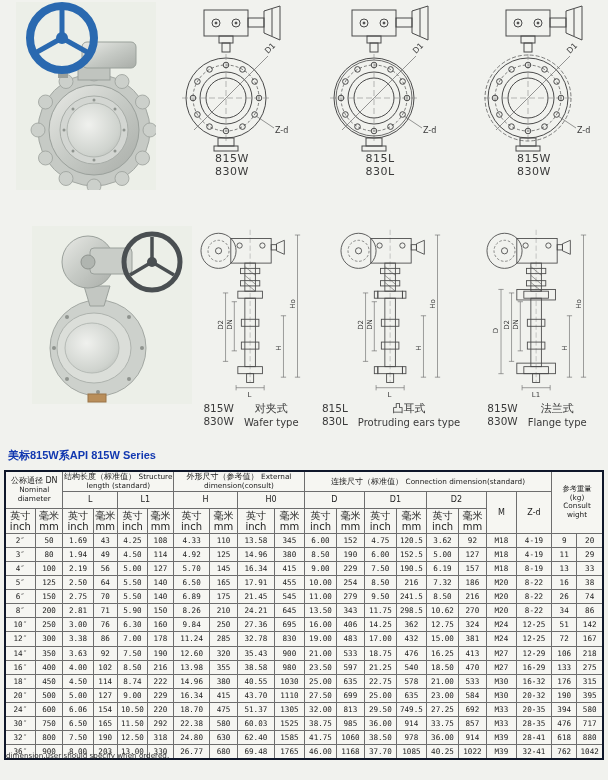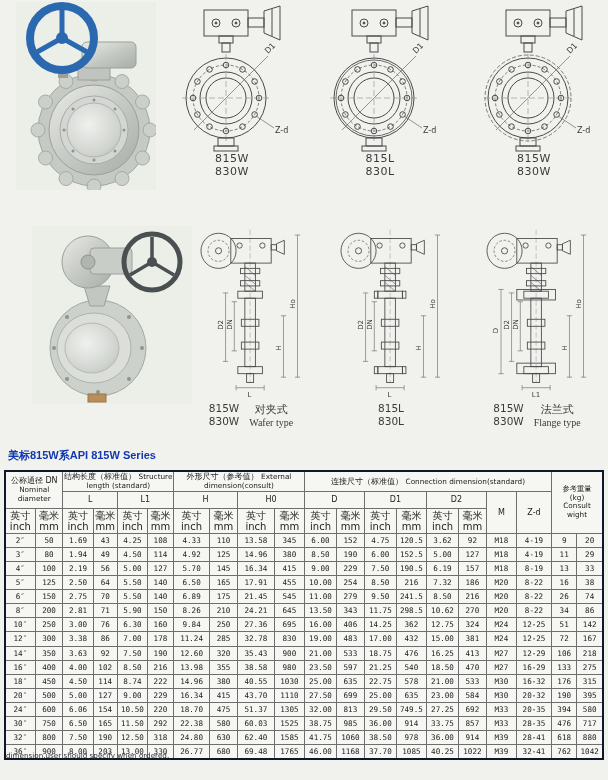--- a/index.html
+++ b/index.html
@@ -5,21 +5,21 @@
   html,body{margin:0;padding:0;}
   body{width:608px;height:780px;background:#f1f2ee;font-family:"DejaVu Sans",sans-serif;position:relative;overflow:hidden;}
   .abs{position:absolute;}
   
   .photo{background:#ecefe8;}
   
   .dcol{display:flex;flex-direction:column;align-items:center;}
   .dlabel{font-size:11px;line-height:1.2;color:#3a3a3a;text-align:center;letter-spacing:.5px;}
   .mlabel{display:flex;gap:10px;align-items:flex-start;margin-top:2px;}
   .mlabel .models{font-size:10.5px;line-height:1.25;color:#3a3a3a;text-align:left;}
-  .mlabel .types{font-size:10px;line-height:1.3;color:#3a3a3a;text-align:center;white-space:nowrap;font-family:Liberation Serif, serif;}
+  .mlabel .types{font-size:10px;line-height:1.3;color:#3a3a3a;text-align:center;white-space:nowrap;}
   .mlabel .types .tcn{font-size:11px;}
   
   .series-title{font-family:"Liberation Sans","DejaVu Sans",sans-serif;font-weight:bold;font-size:11px;color:#1238b0;}
   
   table.spec{border-collapse:collapse;width:600px;table-layout:fixed;border:2px solid #0f172a;background:#f6f6f2;}
   table.spec th,table.spec td{border:1px solid #6e6e6e;text-align:center;padding:0;overflow:hidden;}
   table.spec thead th{font-weight:normal;color:#222;}
   .ghead{font-size:8px;line-height:1.15;}
   .ghead .en{font-size:7.3px;}
   .chead{font-size:8px;height:16px;}
@@ -277,20 +277,24 @@
     <text x="43" y="116" transform="rotate(-90 43 116)" font-size="8" fill="#3a3a3a">D2</text>
     <text x="53" y="116" transform="rotate(-90 53 116)" font-size="8" fill="#3a3a3a">DN</text>
     <text x="109" y="140" transform="rotate(-90 109 140)" font-size="8" fill="#3a3a3a">H</text>
     <text x="125" y="92" transform="rotate(-90 125 92)" font-size="8" fill="#3a3a3a">Ho</text>
     <text x="71" y="193" font-size="8" fill="#3a3a3a">L</text>
   </svg>
   <div class="mlabel">
     <div class="models">
       <div>815L</div>
       <div>830L</div>
+    </div>
+    <div class="types">
+      <div class="tcn">凸耳式</div>
+      <div>Protruding ears type</div>
     </div>
   </div>
 </div>
 
 <div class="abs dcol" style="left:468px;top:228px;width:138px;">
   <svg width="150" height="172" viewBox="0 0 150 196">
     <use href="#sideview"></use>
     <g stroke="#4a4a4a" fill="none">
       <rect x="52" y="70" width="44" height="12"></rect>
         <rect x="52" y="154" width="44" height="12"></rect>

